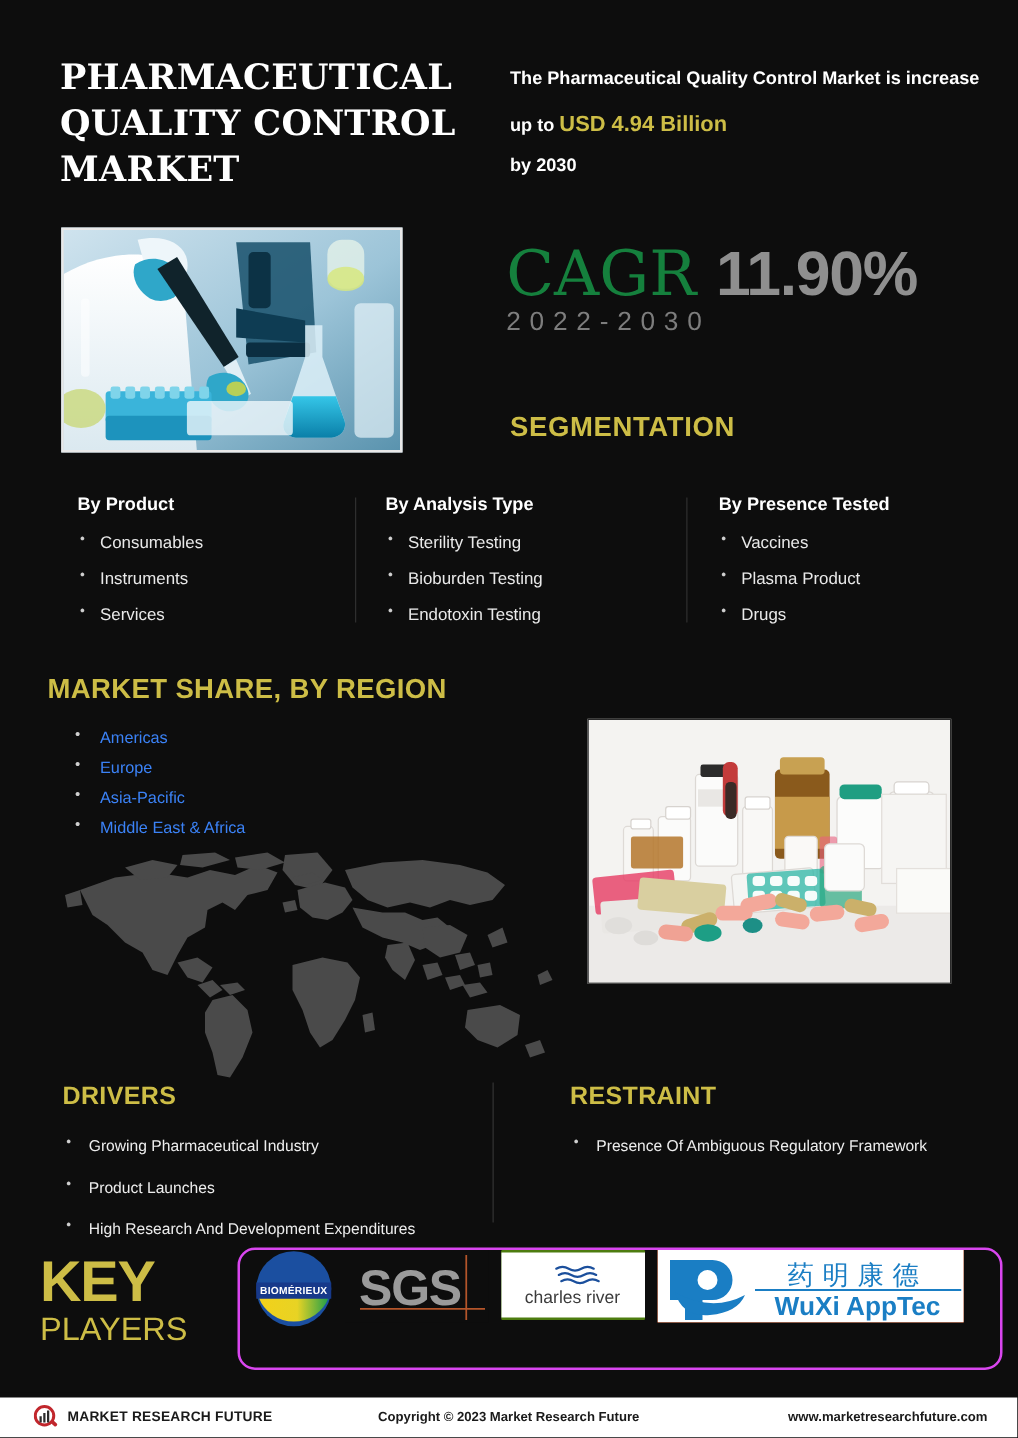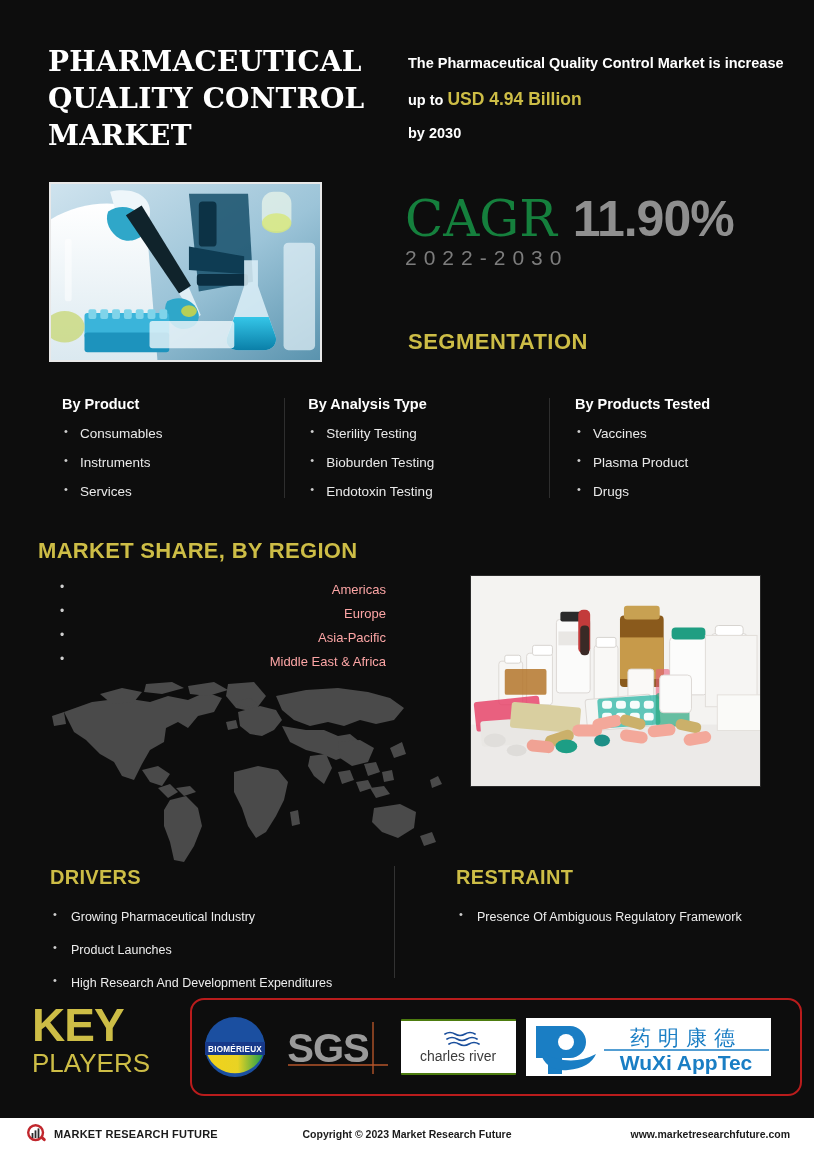--- a/index.html
+++ b/index.html
@@ -74,22 +74,22 @@
     color: #cfcfcf; font-size: 11px;
   }
 
   
   .ms-title {
     position: absolute; left: 38px; top: 538px;
     font-size: 22px; font-weight: bold; color: #cdbd46; letter-spacing: 0.3px;
   }
   .ms-list { position: absolute; left: 56px; top: 582px; width: 330px; }
   .ms-li {
-    font-size: 13px; color: #fca5a5; margin-bottom: 9px;
-    padding-left: 24px; position: relative; text-align: right;
+    font-size: 13px; color: #3b82f6; margin-bottom: 9px;
+    padding-left: 24px; position: relative;
   }
   .ms-li::before {
     content: "\2022"; position: absolute; left: 4px; top: -2px;
     color: #cfcfcf; font-size: 12px;
   }
 
   .worldmap { position: absolute; left: 38px; top: 676px; width: 410px; height: 190px; }
   .worldmap svg { display: block; width: 100%; height: 100%; }
 
   .pills-img {
@@ -124,22 +124,22 @@
   .kp-key {
     font-size: 46px; font-weight: bold; color: #cdbd46;
     line-height: 0.96; letter-spacing: -1px;
   }
   .kp-players {
     font-size: 26px; font-weight: normal; color: #cdbd46;
     line-height: 1.1; letter-spacing: 0px; margin-top: 2px;
   }
   .kp-box {
     position: absolute; left: 190px; top: 998px; width: 612px; height: 98px;
-    border: 2px solid #b91c1c; border-radius: 14px;
-    display: flex; align-items: center; gap: 10px; padding: 0 12px;
+    border: 2px solid #d946ef; border-radius: 14px;
+    display: flex; align-items: flex-start; gap: 10px; padding: 0 12px;
   }
   .logo-cell { display: flex; align-items: center; justify-content: center; }
 
   .lg-biomerieux { width: 62px; height: 62px; }
   .lg-sgs { width: 115px; height: 58px; }
   .lg-charles { width: 115px; height: 56px; background: #4d7c0f; border-radius: 1px; }
   .lg-wuxi { width: 245px; height: 58px; background: #c2410c; }
   .logo-cell svg { display: block; width: 100%; height: 100%; }
 
   
@@ -247,21 +247,21 @@
       <div class="seg-li">Instruments</div>
       <div class="seg-li">Services</div>
     </div>
     <div class="seg-col c1">
       <div class="seg-h">By Analysis Type</div>
       <div class="seg-li">Sterility Testing</div>
       <div class="seg-li">Bioburden Testing</div>
       <div class="seg-li">Endotoxin Testing</div>
     </div>
     <div class="seg-col c2">
-      <div class="seg-h">By Products Tested</div>
+      <div class="seg-h">By Presence Tested</div>
       <div class="seg-li">Vaccines</div>
       <div class="seg-li">Plasma Product</div>
       <div class="seg-li">Drugs</div>
     </div>
   </div>
 
   <div class="ms-title">MARKET SHARE, BY REGION</div>
   <div class="ms-list">
     <div class="ms-li">Americas</div>
     <div class="ms-li">Europe</div>

